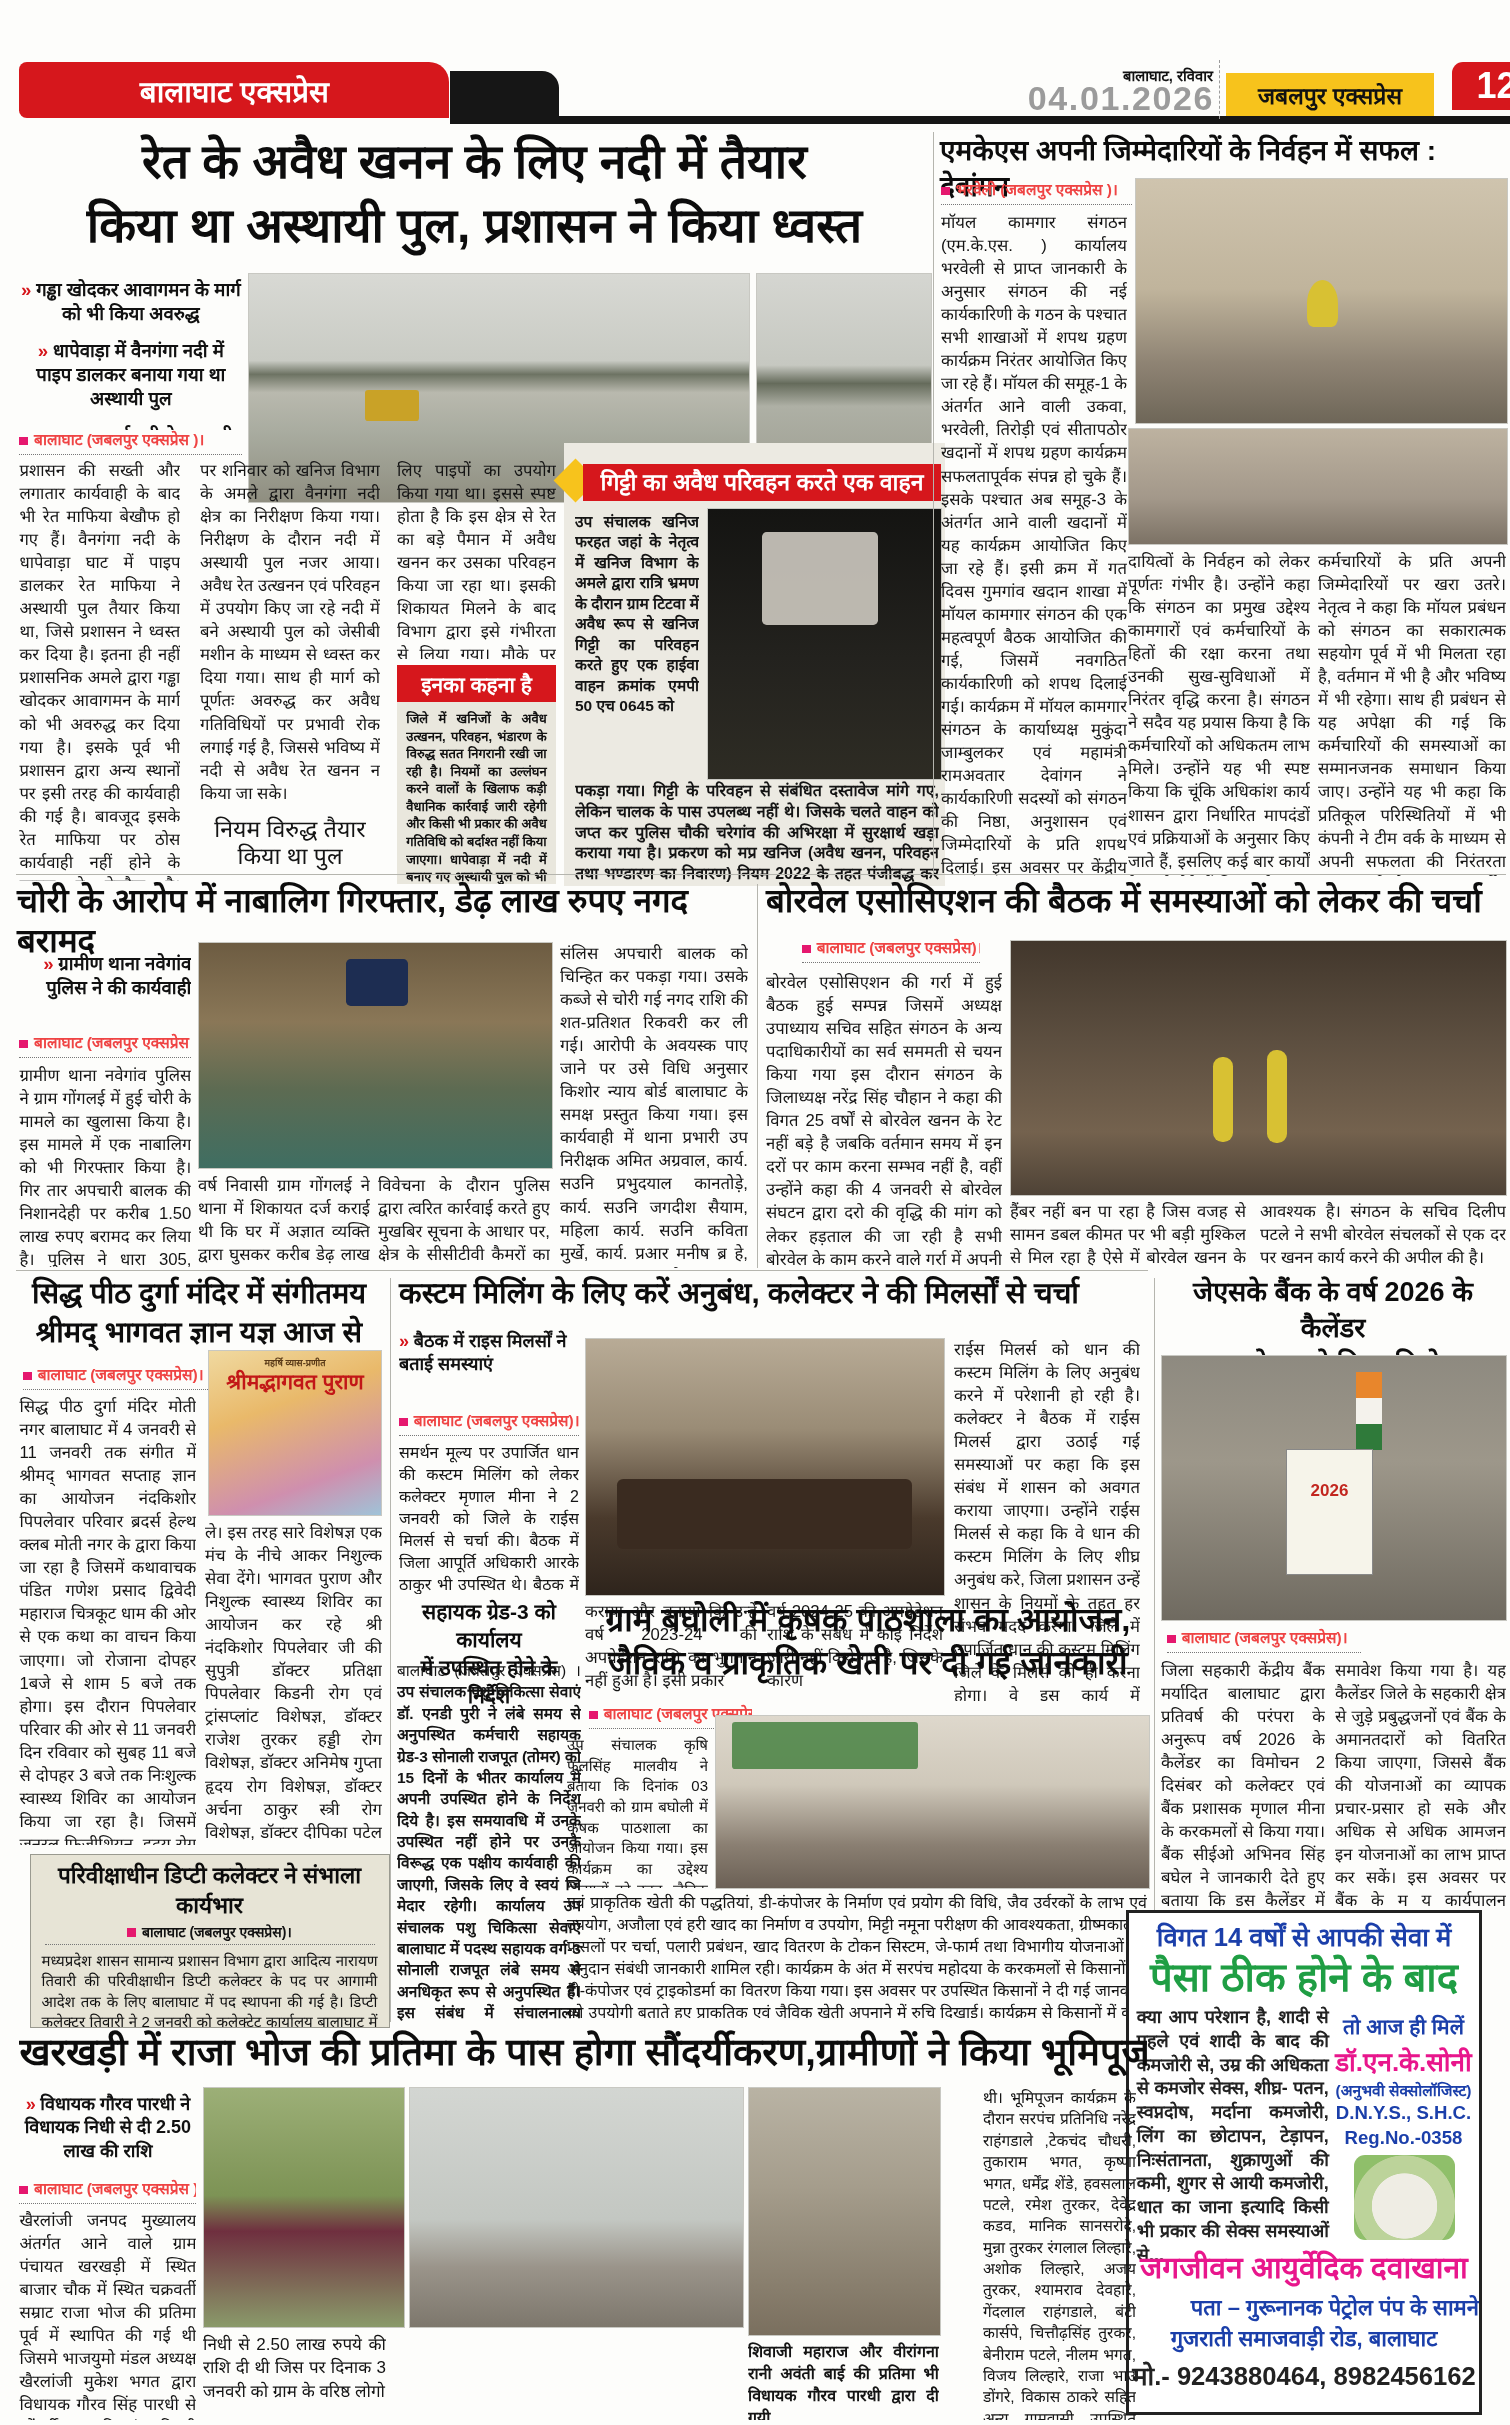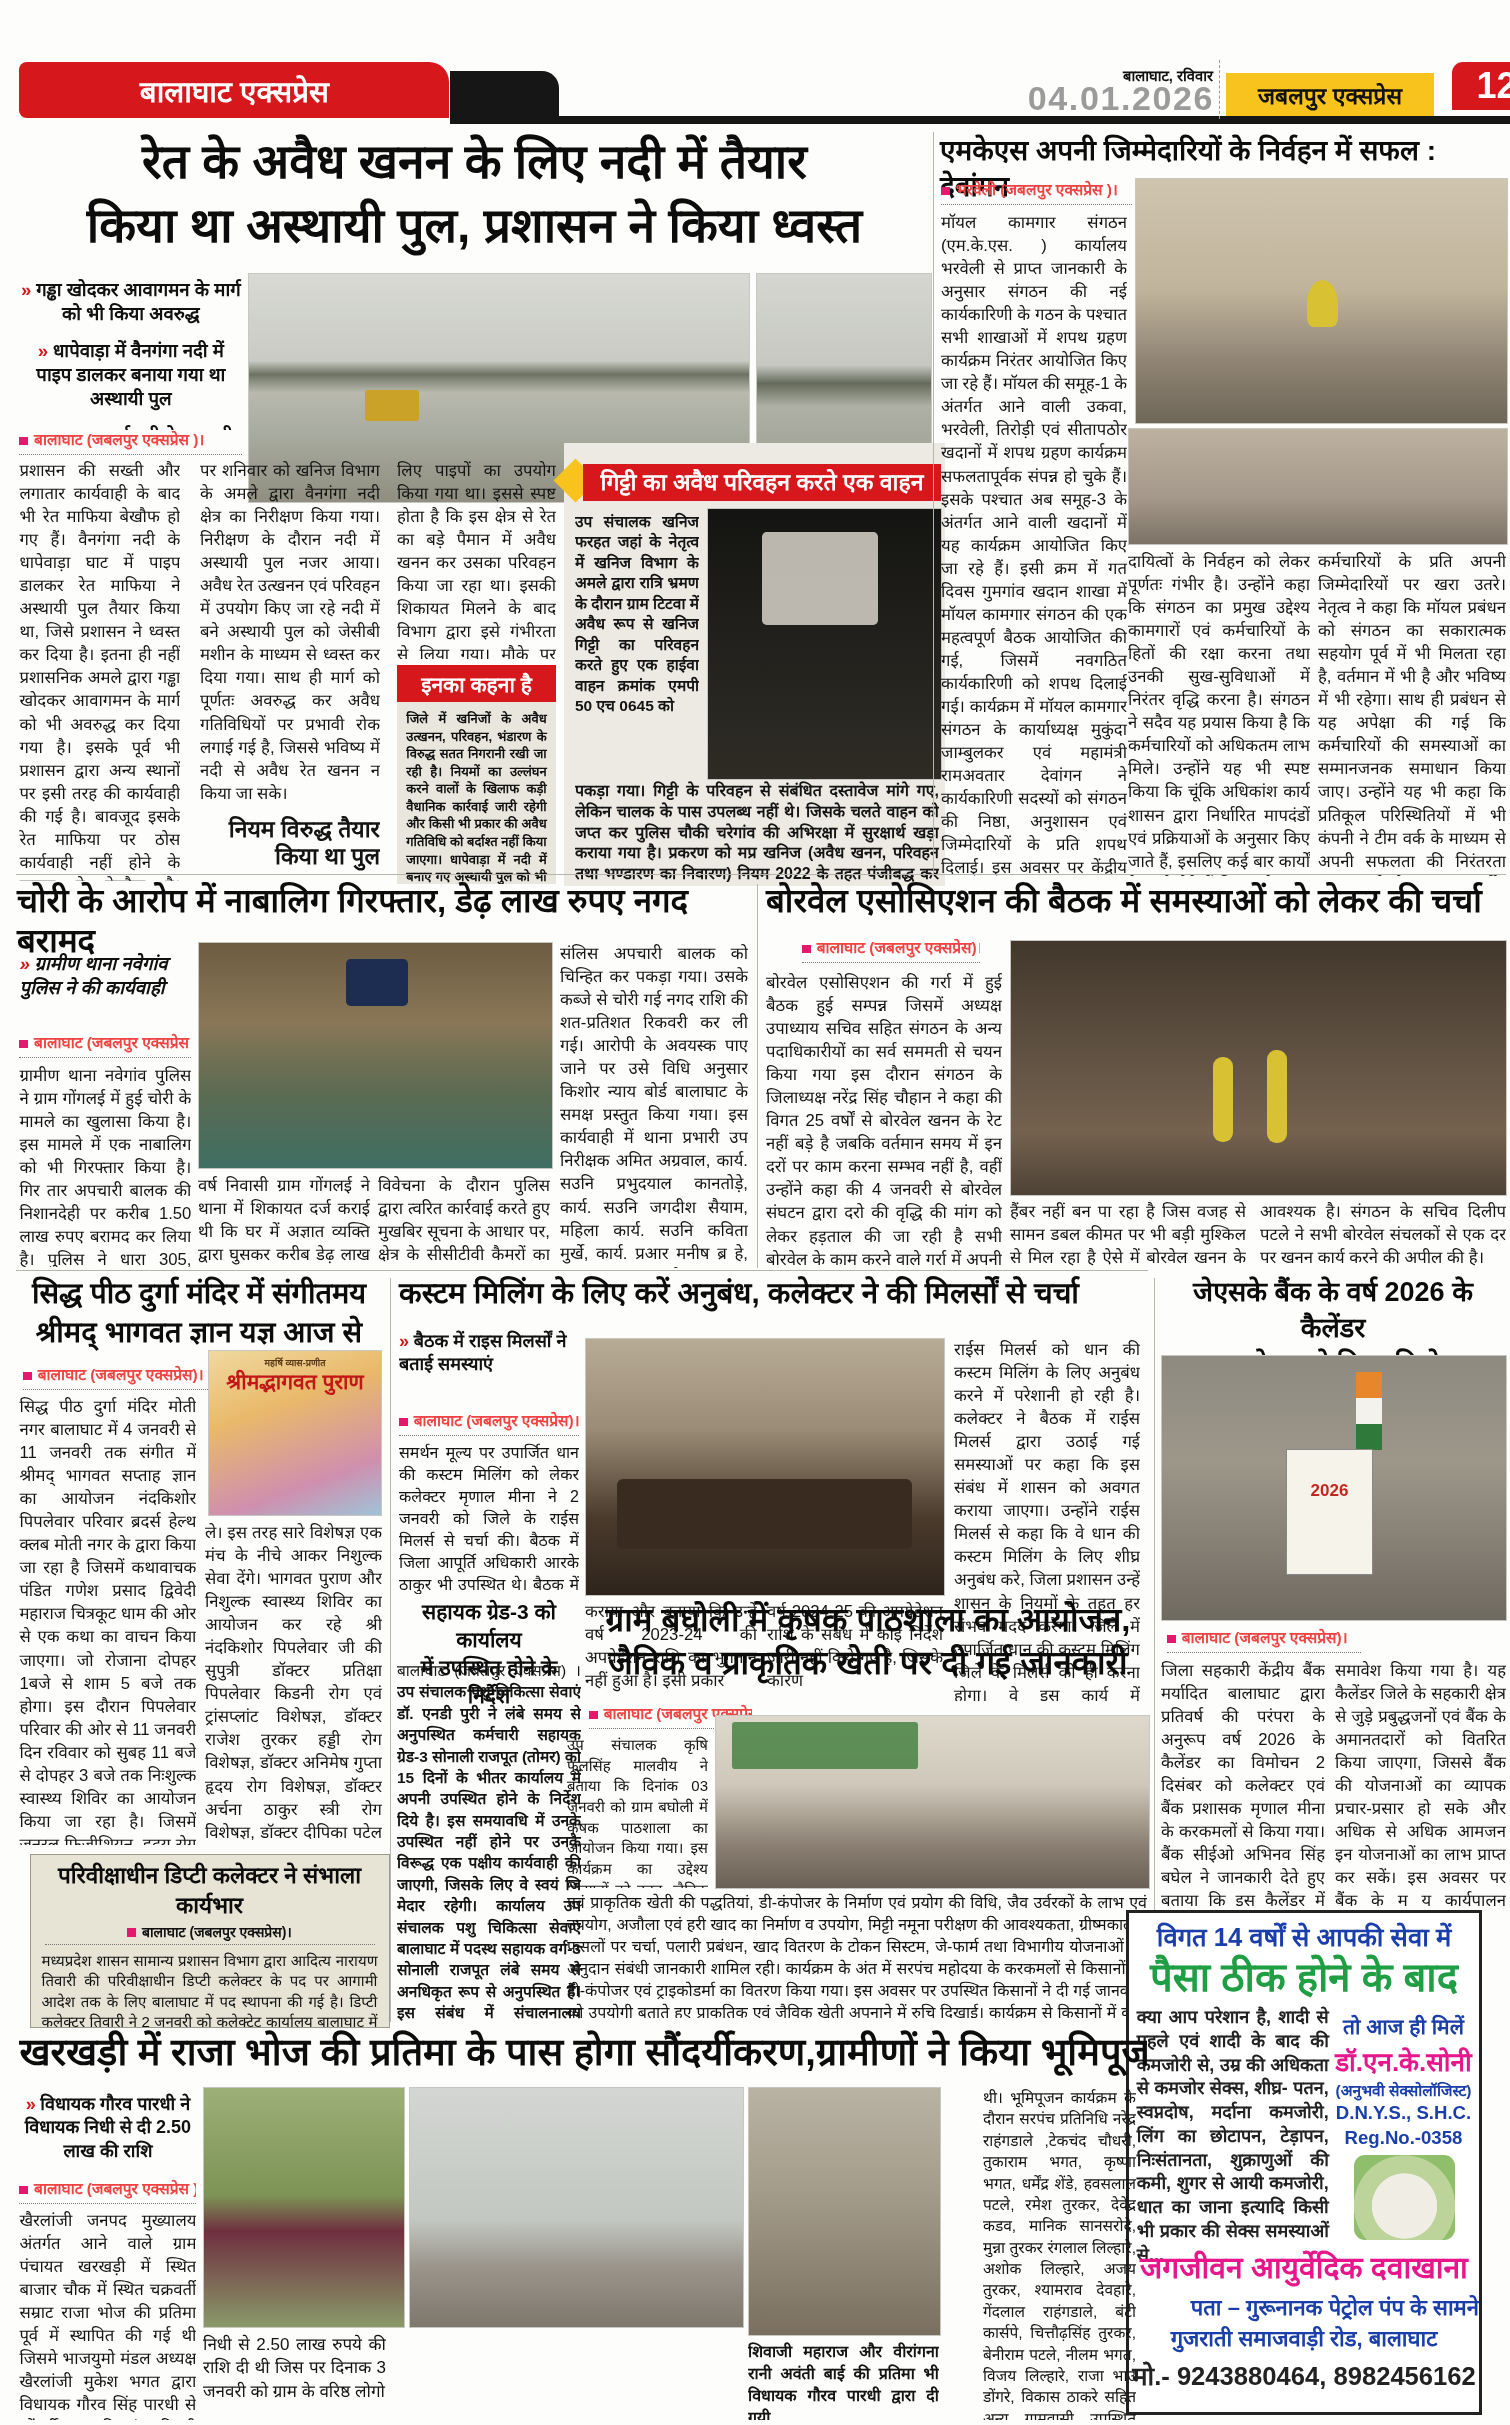--- a/index.html
+++ b/index.html
@@ -12,21 +12,21 @@
   .col p{margin:0;}
   .bold{font-weight:400;}
   .bullets{position:absolute;overflow:hidden;}
   .bullet-item{font-size:18.6px;font-weight:700;line-height:1.3;text-align:center;margin-bottom:12.4px;position:relative;}
   .chev{color:#d6171c;font-weight:800;margin-right:4.7px;}
   .dateline{position:absolute;font-size:15.5px;font-weight:700;color:#ef4444;border-bottom:1.6px dotted #777;padding-bottom:3.9px;overflow:hidden;white-space:nowrap;}
   .sq{display:inline-block;width:8.5px;height:8.5px;background:#e5186e;margin-right:6.2px;}
   .photo{position:absolute;overflow:hidden;border:0.8px solid #c8c8c2;}
   .vrule{position:absolute;width:0.8px;background:#b5b5ae;}
   .hrule{position:absolute;height:0.8px;background:#b5b5ae;}
-  .subhead{font-weight:700;font-size:23px;text-align:right;line-height:1.2;margin:11px 0 7.8px 0;}
+  .subhead{font-weight:400;font-size:23px;text-align:center;line-height:1.2;margin:11px 0 7.8px 0;}
   .quote-box{position:absolute;background:#e9e7dd;overflow:hidden;}
   .quote-head{background:#d6171c;color:#fff;font-weight:800;font-size:21px;text-align:center;padding:4.7px 0;}
   .quote-body{font-size:15.5px;font-weight:700;line-height:1.35;text-align:justify;padding:7.8px 9.3px 3.1px 9.3px;}
   .banner{position:absolute;background:#d6171c;color:#fff;font-weight:800;font-size:23px;text-align:center;line-height:37px;}
   .diamond{position:absolute;width:31px;height:31px;background:#f7c31c;transform:rotate(45deg);}
   .boxed{position:absolute;background:#e7e4d6;border:0.8px solid #9a9a90;overflow:hidden;}
   .adbox{position:absolute;background:#ffffff;border:3.9px solid #222;box-shadow:0 0 0 1.6px #fff inset;overflow:hidden;}
 </style>
 </head>
 <body>
@@ -101,21 +101,21 @@
     <div class="abs" style="left:171px;top:101px;width:31px;height:47px;background:#d8c133;border-radius:50% 50% 20% 20%;"></div>
   </div>
   <div class="photo" style="left:1128px;top:428px;width:378px;height:115px;background:linear-gradient(180deg,#bdb2a0 0%,#a3988a 60%,#7c7265 100%);"></div>
   <div class="col" style="left:1128px;top:550px;width:182px;height:326px;">दायित्वों के निर्वहन को लेकर पूर्णतः गंभीर है। उन्होंने कहा कि संगठन का प्रमुख उद्देश्य कामगारों एवं कर्मचारियों के हितों की रक्षा करना तथा उनकी सुख-सुविधाओं में निरंतर वृद्धि करना है। संगठन ने सदैव यह प्रयास किया है कि कर्मचारियों को अधिकतम लाभ मिले। उन्होंने यह भी स्पष्ट किया कि चूंकि अधिकांश कार्य शासन द्वारा निर्धारित मापदंडों एवं प्रक्रियाओं के अनुसार किए जाते हैं, इसलिए कई बार कार्यों के पूर्ण होने में विलंब हो जाता है, लेकिन इससे निराश होने की आवश्यकता नहीं है। समय में उतार-चढ़ाव आता रहता है, परंतु संगठन का कर्तव्य है कि वह</div>
   <div class="col" style="left:1318px;top:550px;width:188px;height:326px;">कर्मचारियों के प्रति अपनी जिम्मेदारियों पर खरा उतरे। नेतृत्व ने कहा कि मॉयल प्रबंधन को संगठन का सकारात्मक सहयोग पूर्व में भी मिलता रहा है, वर्तमान में भी है और भविष्य में भी रहेगा। साथ ही प्रबंधन से यह अपेक्षा की गई कि कर्मचारियों की समस्याओं का सम्मानजनक समाधान किया जाए। उन्होंने यह भी कहा कि प्रतिकूल परिस्थितियों में भी कंपनी ने टीम वर्क के माध्यम से अपनी सफलता की निरंतरता बनाए रखी है। 10-10 वर्षीय वेतन समझौतों ने कामगारों एवं कर्मचारियों के जीवन स्तर और रहन-सहन में बड़ा परिवर्तन लाया है, जिससे उनमें आत्मनिर्भरता बढ़ी है।</div>
 
   <div class="hrule" style="left:15.5px;top:874px;width:1490px;"></div>
 
   <div class="headline" style="left:17px;top:881px;width:736px;font-size:33px;line-height:40px;">चोरी के आरोप में नाबालिग गिरफ्तार, डेढ़ लाख रुपए नगद बरामद</div>
   <div class="bullets" style="left:19.4px;top:952px;width:172px;">
-    <div class="bullet-item" style="text-align:left;font-style:italic;"><span class="chev">»</span><span>ग्रामीण थाना नवेगांव पुलिस ने की कार्यवाही</span></div>
+    <div class="bullet-item" style="text-align:right;"><span class="chev">»</span><span>ग्रामीण थाना नवेगांव पुलिस ने की कार्यवाही</span></div>
   </div>
   <div class="dateline" style="left:19.4px;top:1031px;width:172px;">
     <span class="sq"></span><span>बालाघाट (जबलपुर एक्सप्रेस )।</span>
   </div>
   <div class="col" style="left:19.4px;top:1064px;width:172px;height:203px;">ग्रामीण थाना नवेगांव पुलिस ने ग्राम गोंगलई में हुई चोरी के मामले का खुलासा किया है। इस मामले में एक नाबालिग को भी गिरफ्तार किया है। गिर तार अपचारी बालक की निशानदेही पर करीब 1.50 लाख रुपए बरामद कर लिया है। पुलिस ने धारा 305, 331(3) भारतीय न्याय संहिता के अंतर्गत अपराध पंजीबद्ध मामले को कार्यवाही में लिया है। पुलिस ने बताया कि 1 जनवरी को जितेन्द्र उर्फ पिन्टू बसेने उम्र 38</div>
   <div class="photo" style="left:198px;top:942px;width:353px;height:225px;background:linear-gradient(180deg,#6d5c42 0%,#8a7757 35%,#5d6b52 65%,#3f6e62 100%);">
     <div class="abs" style="left:147px;top:15.5px;width:62px;height:47px;background:#1d2d52;border-radius:4.7px;"></div>
   </div>
   <div class="col" style="left:198px;top:1174px;width:172px;height:93px;">वर्ष निवासी ग्राम गोंगलई ने थाना में शिकायत दर्ज कराई थी कि घर में अज्ञात व्यक्ति द्वारा घुसकर करीब डेढ़ लाख रुपए की चोरी कर ली है। शिकायत के आधार पर पुलिस ने अपराध दर्ज कर मामले को विवेचना में लिया।</div>
   <div class="col" style="left:378px;top:1174px;width:172px;height:93px;">विवेचना के दौरान पुलिस द्वारा त्वरित कार्रवाई करते हुए मुखबिर सूचना के आधार पर, क्षेत्र के सीसीटीवी कैमरों का अवलोकन किया। हाल ही में जेल से रिहा हुए और निगरानी बदमाशों से पूछताछ की गई। कार्रवाई के दौरान प्रकरण में</div>

